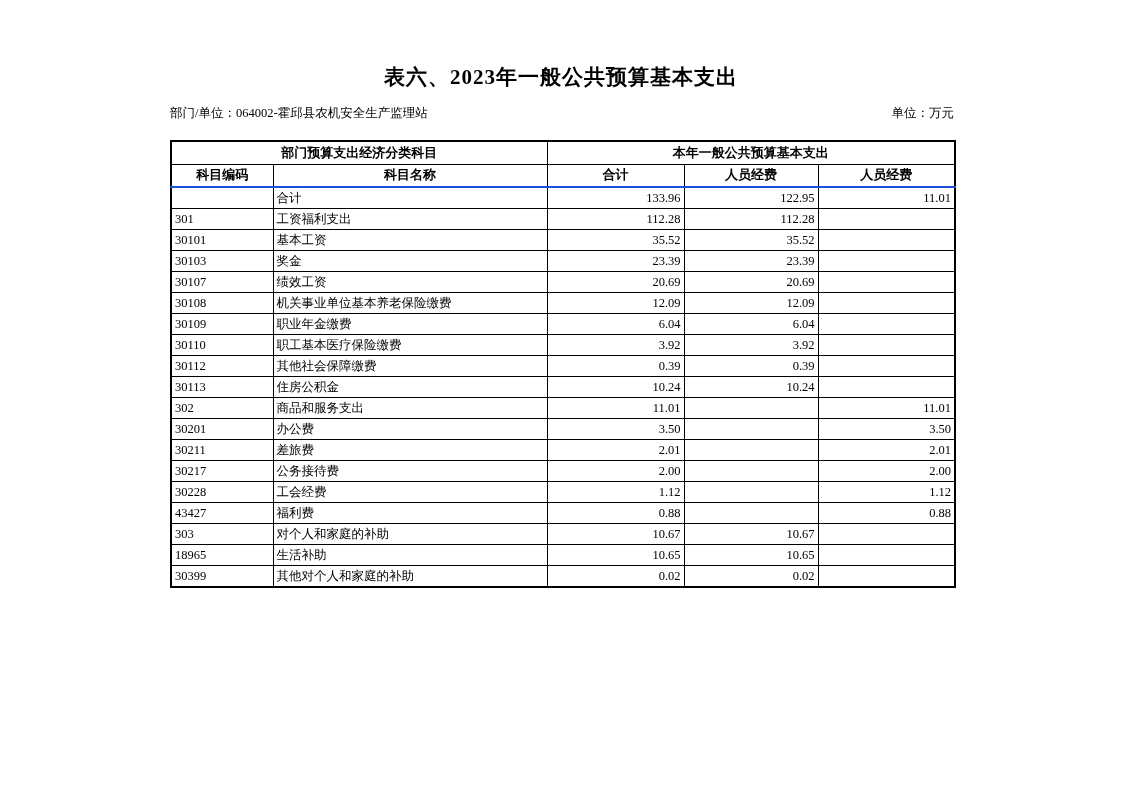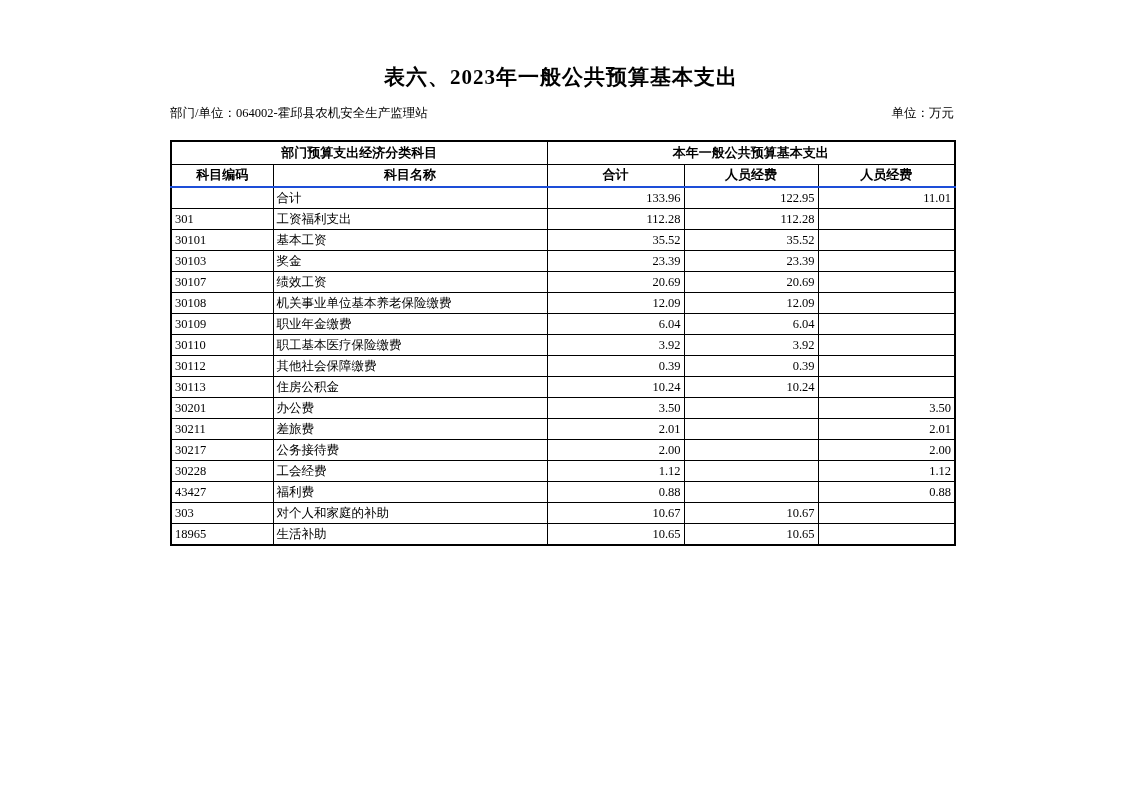--- a/index.html
+++ b/index.html
@@ -169,20 +169,27 @@
             <td class="num"></td>
           </tr>
           <tr>
             <td class="code indent-code">30113</td>
             <td class="name indent-name">住房公积金</td>
             <td class="num">10.24</td>
             <td class="num">10.24</td>
             <td class="num"></td>
           </tr>
           <tr>
+            <td class="code">302</td>
+            <td class="name">商品和服务支出</td>
+            <td class="num">11.01</td>
+            <td class="num"></td>
+            <td class="num">11.01</td>
+          </tr>
+          <tr>
             <td class="code indent-code">30201</td>
             <td class="name indent-name">办公费</td>
             <td class="num">3.50</td>
             <td class="num"></td>
             <td class="num">3.50</td>
           </tr>
           <tr>
             <td class="code indent-code">30211</td>
             <td class="name indent-name">差旅费</td>
             <td class="num">2.01</td>
@@ -217,17 +224,24 @@
             <td class="num">10.67</td>
             <td class="num"></td>
           </tr>
           <tr>
             <td class="code indent-code">18965</td>
             <td class="name indent-name">生活补助</td>
             <td class="num">10.65</td>
             <td class="num">10.65</td>
             <td class="num"></td>
           </tr>
+          <tr>
+            <td class="code indent-code">30399</td>
+            <td class="name indent-name">其他对个人和家庭的补助</td>
+            <td class="num">0.02</td>
+            <td class="num">0.02</td>
+            <td class="num"></td>
+          </tr>
         </tbody>
     </table>
 
   </div>
 </div>
 
 </body></html>

